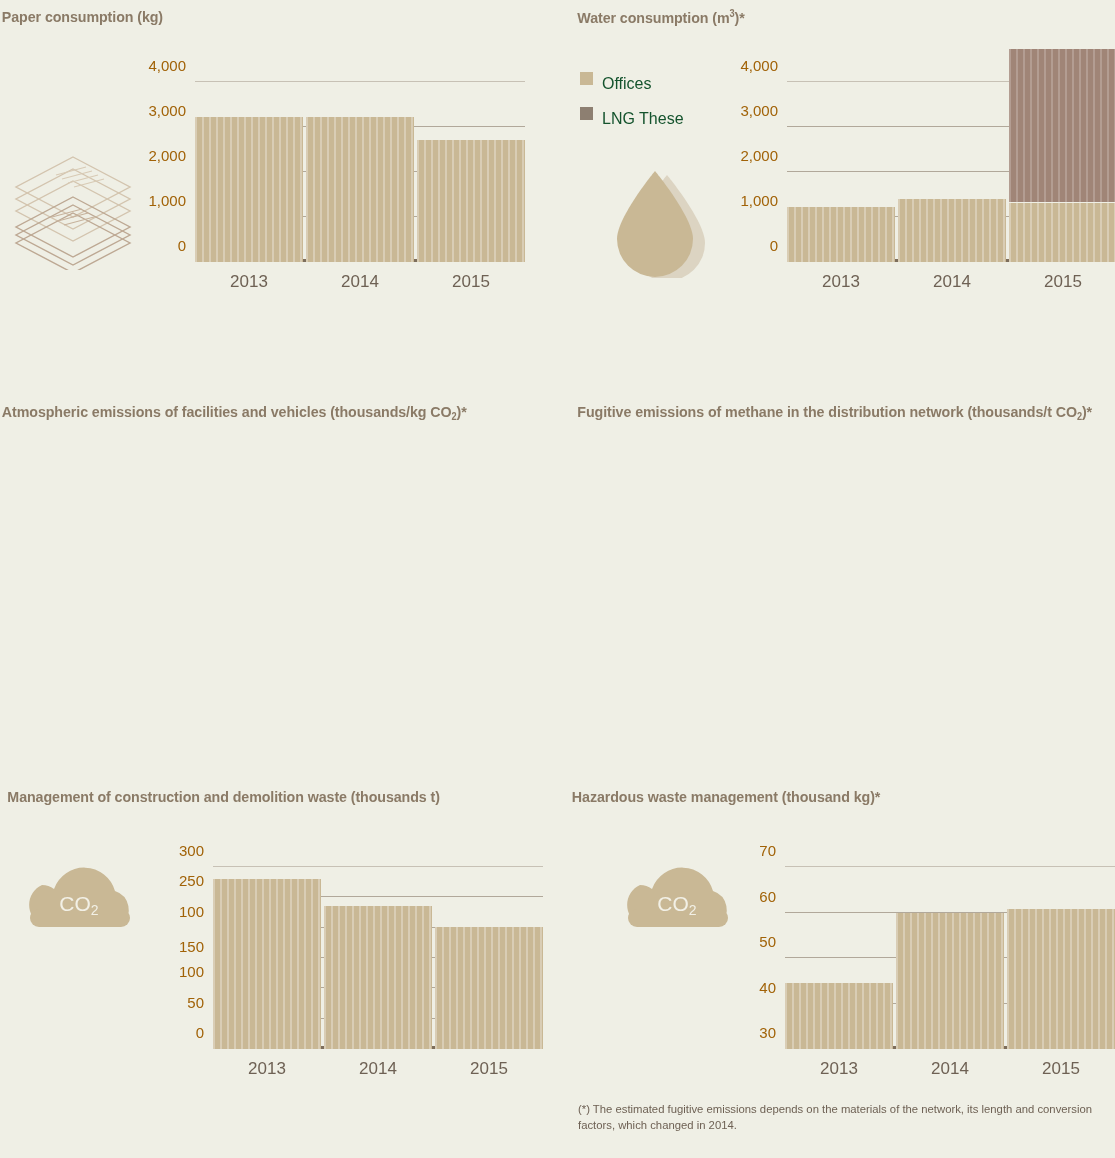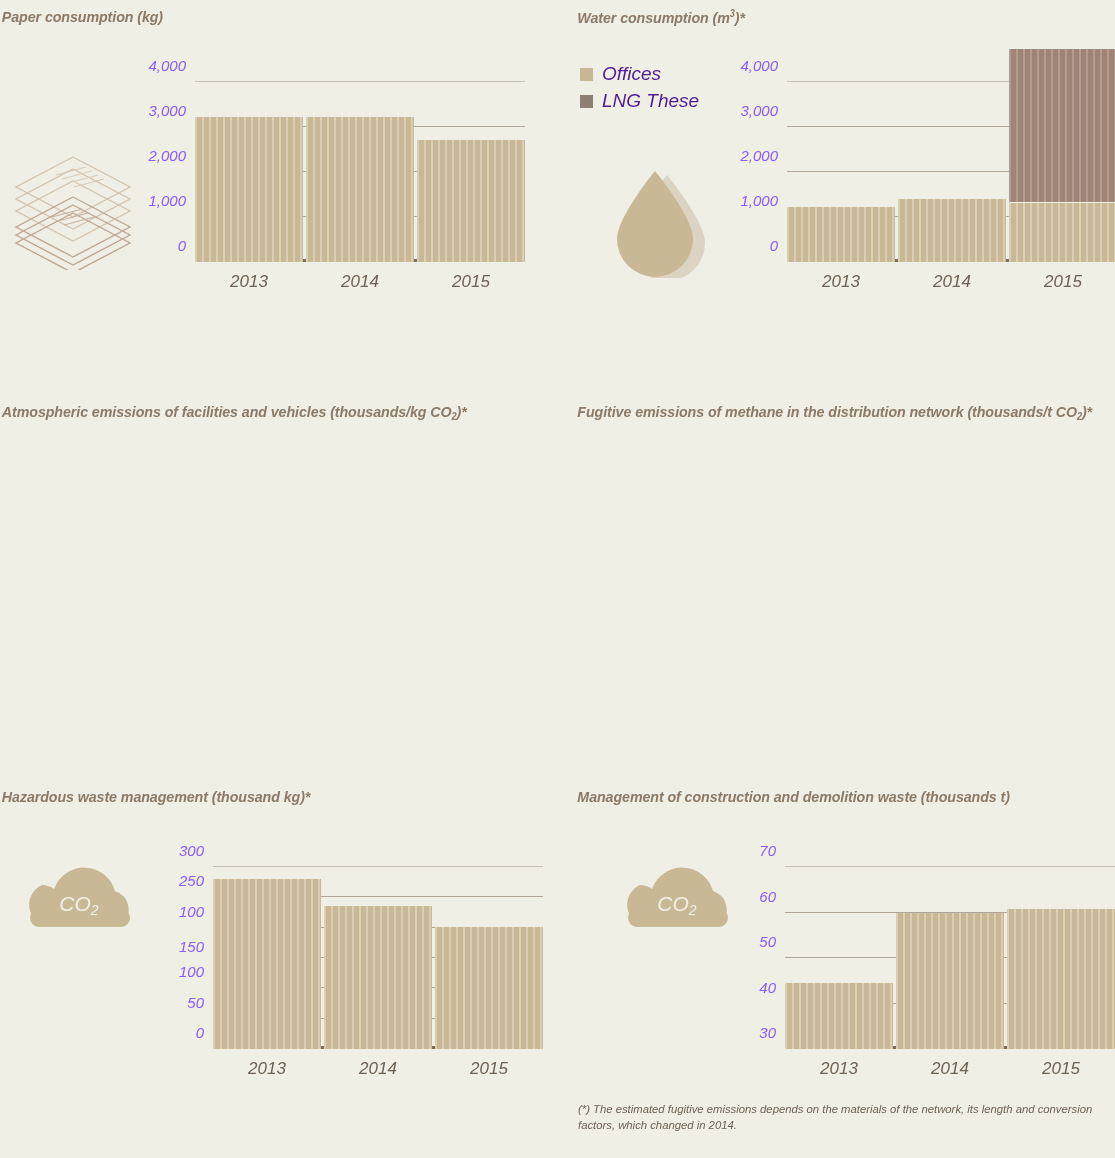--- a/index.html
+++ b/index.html
@@ -12,21 +12,20 @@
     overflow: hidden;
     position: relative;
   }
 
   .grid {
     display: grid;
     grid-template-columns: 570px 545px;
     grid-template-rows: 395px 385px 378px;
     width: 1115px;
     height: 914px;
-    font-style: italic;
   }
 
   .panel { position: relative; padding-left: 0; }
 
   .panel-title {
     font-family: "Liberation Sans Narrow", "Liberation Sans", sans-serif;
     font-weight: bold;
     font-size: 15.5px;
     letter-spacing: -0.1px;
     color: #8a7a66;
@@ -70,21 +69,21 @@
     opacity: .55;
   }
   .gridline.top { opacity: .35; }
 
   .ytick {
     position: absolute;
     right: 100%;
     margin-right: 9px;
     transform: translateY(-50%);
     font-size: 15px;
-    color: #8b5cf6;
+    color: #a16207;
     white-space: nowrap;
   }
   .xtick {
     position: absolute;
     top: 100%;
     margin-top: 10px;
     transform: translateX(-50%);
     font-size: 17px;
     color: #6e6154;
     white-space: nowrap;
@@ -108,21 +107,21 @@
       rgba(255,255,255,0.20) 0px,
       rgba(255,255,255,0.20) 2px,
       rgba(0,0,0,0) 2px,
       rgba(0,0,0,0) 7px);
   }
 
   
   .legend { position: absolute; }
   .legend-row { display: flex; align-items: center; margin-bottom: 5px; }
   .legend-swatch { width: 13px; height: 13px; margin-right: 9px; display: inline-block; }
-  .legend-label { font-size: 19px; color: #4c1d95; }
+  .legend-label { font-size: 16px; color: #14532d; margin-top: 12px; }
 
   
   .icon { position: absolute; }
 </style>
 </head>
 <body>
 
 <div class="grid">
 
   <div class="panel">
@@ -298,22 +297,22 @@
         <div class="xtick" style="left:54px;">2013</div>
         <div class="xtick" style="left:165px;">2014</div>
         <div class="xtick" style="left:276px;">2015</div>
       </div>
     </div>
 
     <div class="footnote right" style="top:706px;">(*) The estimated fugitive emissions depends on the materials of the network, its length and conversion factors, which changed in 2014.</div>
   </div>
 
   <div class="panel">
+    <div class="panel-title" style="padding-left:8px;">Management of construction and demolition waste (thousands t)</div>
+
+  </div>
+
+  <div class="panel">
     <div class="panel-title">Hazardous waste management (thousand kg)*</div>
 
   </div>
 
-  <div class="panel">
-    <div class="panel-title" style="padding-left:8px;">Management of construction and demolition waste (thousands t)</div>
-
-  </div>
-
 </div>
 
 </body></html>

